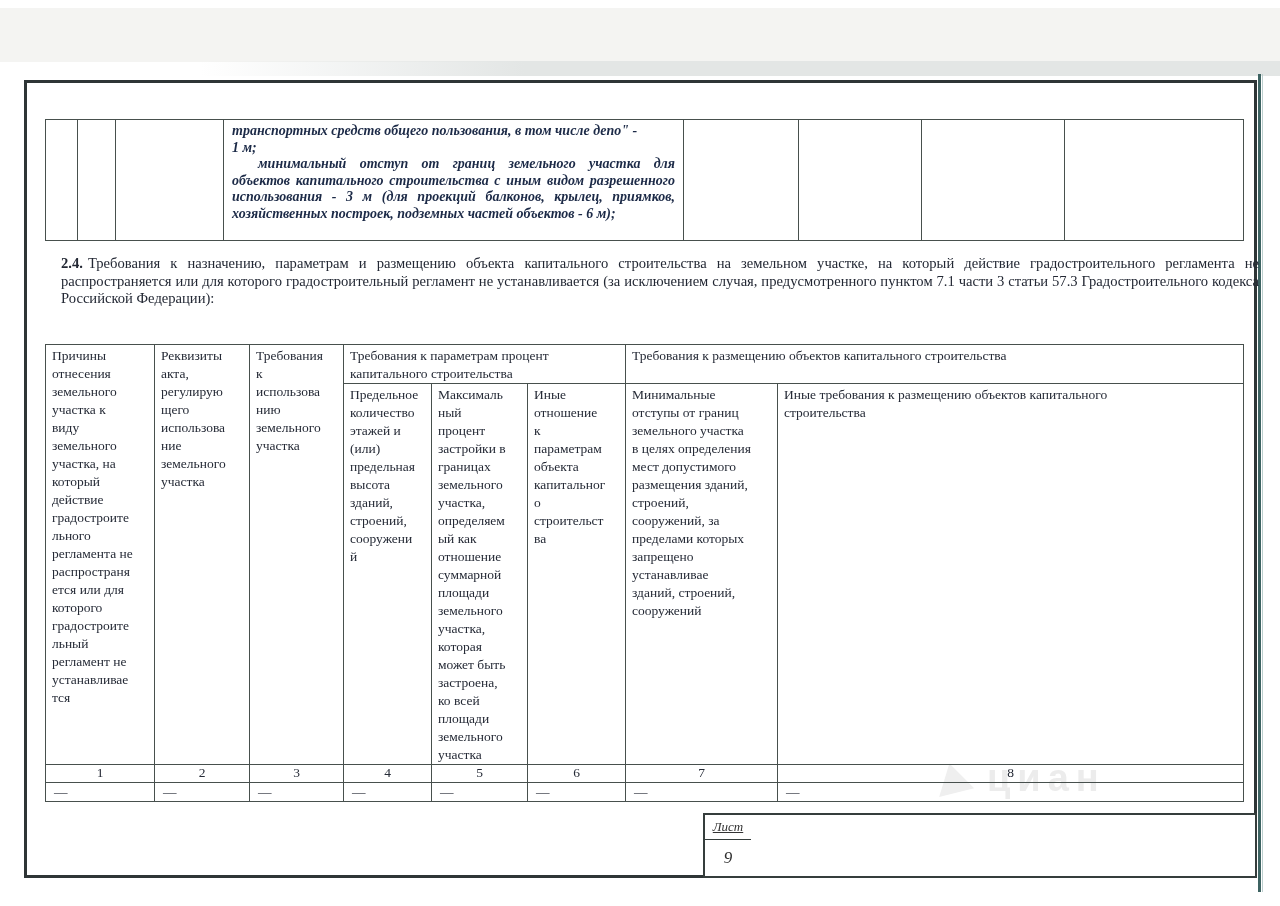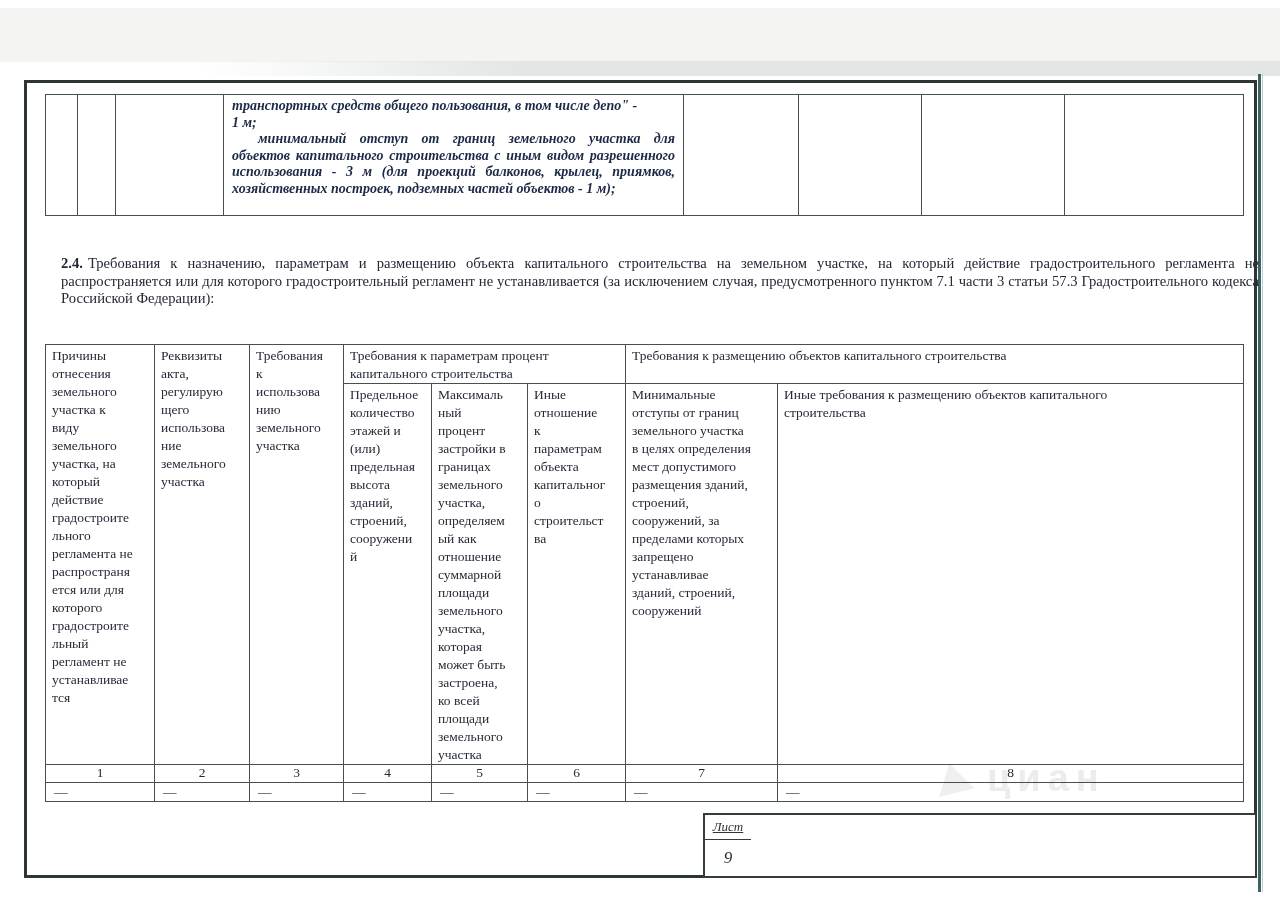--- a/index.html
+++ b/index.html
@@ -17,21 +17,21 @@
   .page-edge-right2{position:absolute;left:1262px;top:74px;width:1px;height:818px;background:#bccfce;}
 
   
   .doc-frame{position:absolute;left:24px;top:80px;width:1233px;height:798px;
     border:3px solid #2e3536;box-sizing:border-box;}
 
   table{border-collapse:collapse;table-layout:fixed;}
   td{border:1.5px solid #47504d;vertical-align:top;box-sizing:border-box;}
 
   
-  .top-table{position:absolute;left:45px;top:94px;width:1198px;padding-left:30px;}
+  .top-table{position:absolute;left:45px;top:119px;width:1198px;padding-left:30px;}
   .top-table td{height:121px;}
   .clause-cell{padding:3px 8px 0 8px;font-weight:bold;font-style:italic;
     color:#1c2a47;font-size:14px;line-height:16.6px;}
   .clause-cell p{margin:0;}
   .clause-p1{white-space:pre-line;}
   .clause-p2{text-indent:26px;text-align:justify;}
 
   
   .section-heading{position:absolute;left:45px;top:239px;width:1198px;margin:16px;
     font-size:14.6px;line-height:17.6px;text-align:justify;color:#232834;}
@@ -93,21 +93,21 @@
       <col style="width:179px">
   </colgroup>
   <tbody>
       <tr>
     <td></td>
     <td></td>
     <td></td>
     <td class="clause-cell">
       <p class="clause-p1">транспортных средств общего пользования, в том числе депо" -
 1 м;</p>
-      <p class="clause-p2">минимальный отступ от границ земельного участка для объектов капитального строительства с иным видом разрешенного использования - 3 м (для проекций балконов, крылец, приямков, хозяйственных построек, подземных частей объектов - 1 м);</p>
+      <p class="clause-p2">минимальный отступ от границ земельного участка для объектов капитального строительства с иным видом разрешенного использования - 3 м (для проекций балконов, крылец, приямков, хозяйственных построек, подземных частей объектов - 6 м);</p>
     </td>
     <td></td>
     <td></td>
     <td></td>
     <td></td>
   </tr>
 </tbody>
   </table>
 
 <p class="section-heading">

